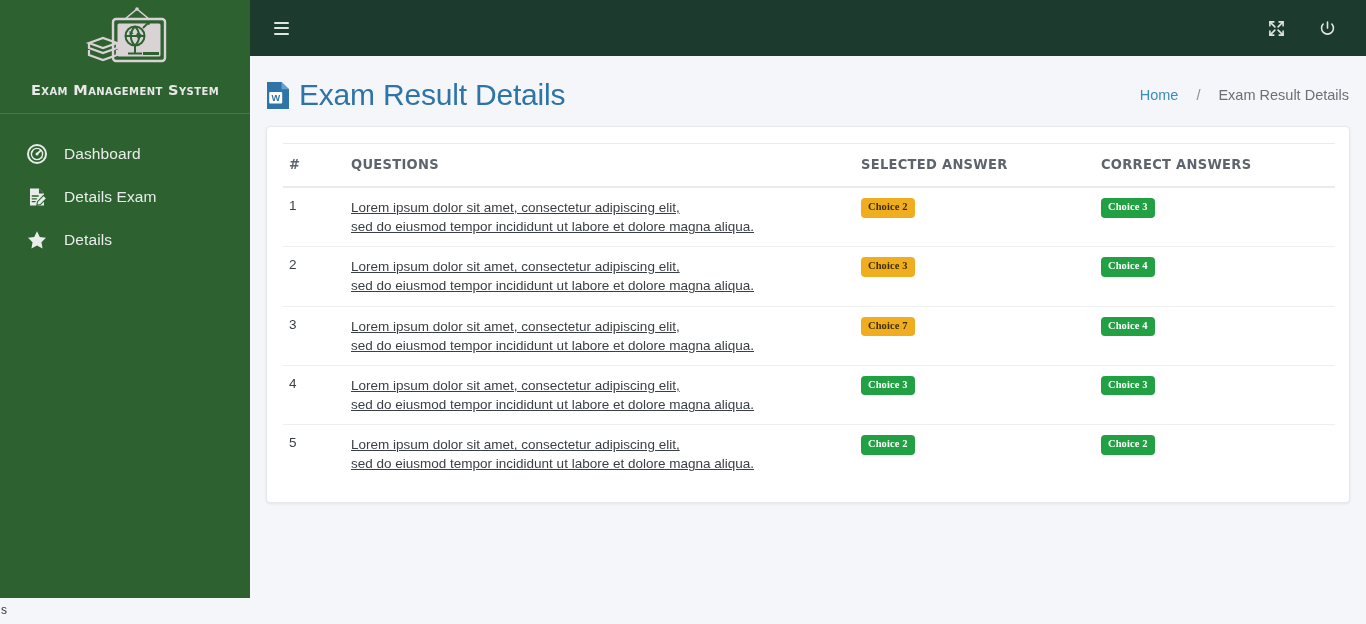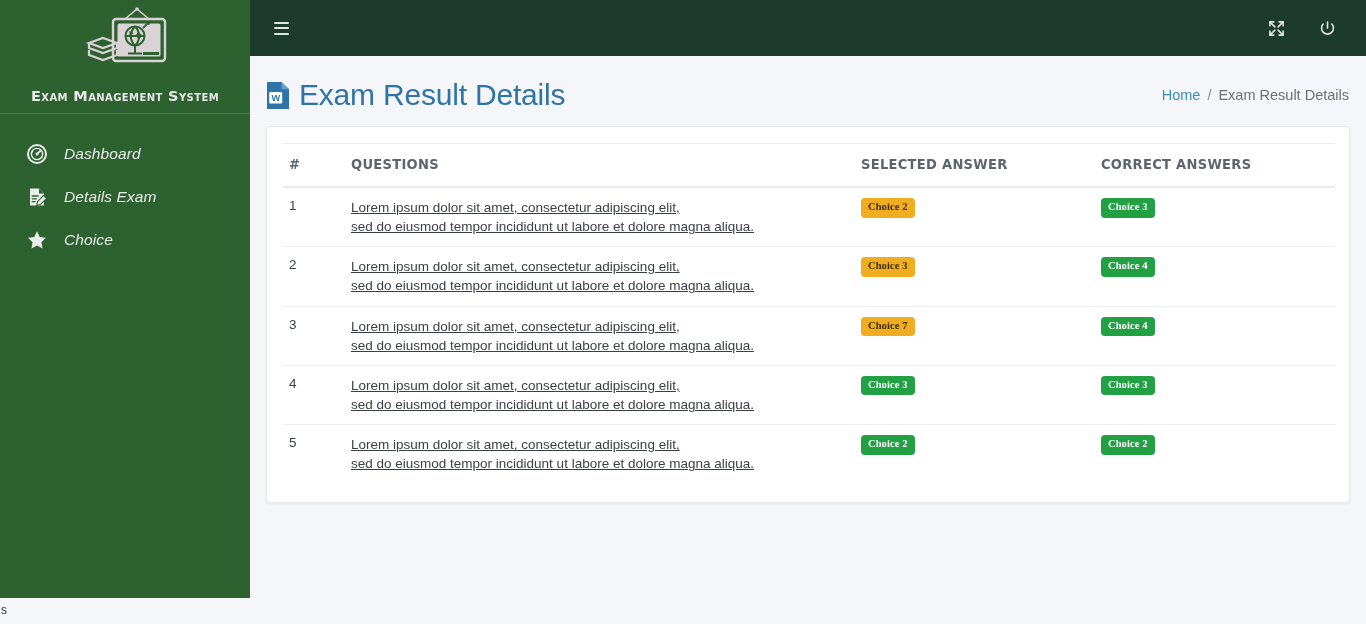--- a/index.html
+++ b/index.html
@@ -35,42 +35,41 @@
     flex-direction: column;
     align-items: center;
     justify-content: flex-start;
     padding-top: 6px;
     border-bottom: 1px solid rgba(255,255,255,0.13);
   }
 
   .brand-logo { width: 140px; height: 72px; display: block; }
 
   .brand-name {
-    margin-top: 10px;
+    margin-top: 4px;
     font-family: "DejaVu Sans", sans-serif;
     font-size: 14.5px;
     font-weight: 700;
     letter-spacing: 0.4px;
     color: #e8e8e8;
     text-align: center;
     font-variant: small-caps;
     white-space: nowrap;
   }
 
   .nav { padding-top: 18px; }
 
   .nav-item {
     display: flex;
     align-items: center;
     height: 43px;
     padding-left: 26px;
     gap: 16px;
     cursor: pointer;
     text-decoration: none;
-    font-style: italic;
   }
 
   .nav-icon {
     width: 22px; height: 22px;
     display: flex; align-items: center; justify-content: center;
     flex: 0 0 22px;
   }
   .nav-icon svg { display: block; }
 
   .nav-label {
@@ -161,21 +160,21 @@
     color: #2e74a8;
     letter-spacing: -0.2px;
     white-space: nowrap;
   }
 
   .word-icon { width: 24px; height: 29px; display: block; flex: 0 0 24px; }
 
   .breadcrumb {
     display: flex;
     align-items: center;
-    gap: 7px;
+    gap: 18px;
     font-size: 14.5px;
     white-space: nowrap;
     padding-right: 1px;
   }
   .crumb-link { color: #3c8dbc; text-decoration: none; cursor: pointer; }
   .crumb-sep { color: #8a8f96; }
   .crumb-current { color: #6b7076; }
 
   .card {
     margin: 8px 16px 0 16px;
@@ -316,21 +315,21 @@
         </span>
         <span class="nav-label">Details Exam</span>
       </a>
 
       <a class="nav-item" href="#">
         <span class="nav-icon">
           <svg viewBox="0 0 22 22" aria-hidden="true">
             <path d="M11 2.2 l2.75 5.75 l6.25 0.85 l-4.55 4.4 l1.1 6.3 l-5.55 -3 l-5.55 3 l1.1 -6.3 l-4.55 -4.4 l6.25 -0.85 z" fill="#e9ecea"></path>
           </svg>
         </span>
-        <span class="nav-label">Choice</span>
+        <span class="nav-label">Details</span>
       </a>
 
     </nav>
   </aside>
 
   <div class="stray-char">s</div>
 
   <header class="topbar">
     <div class="topbar-left">
       <button class="topbar-btn" aria-label="menu">

